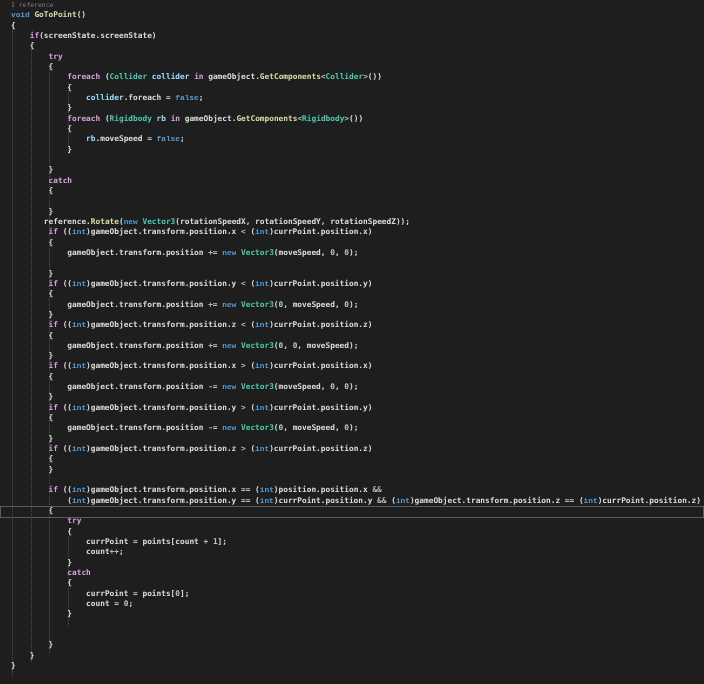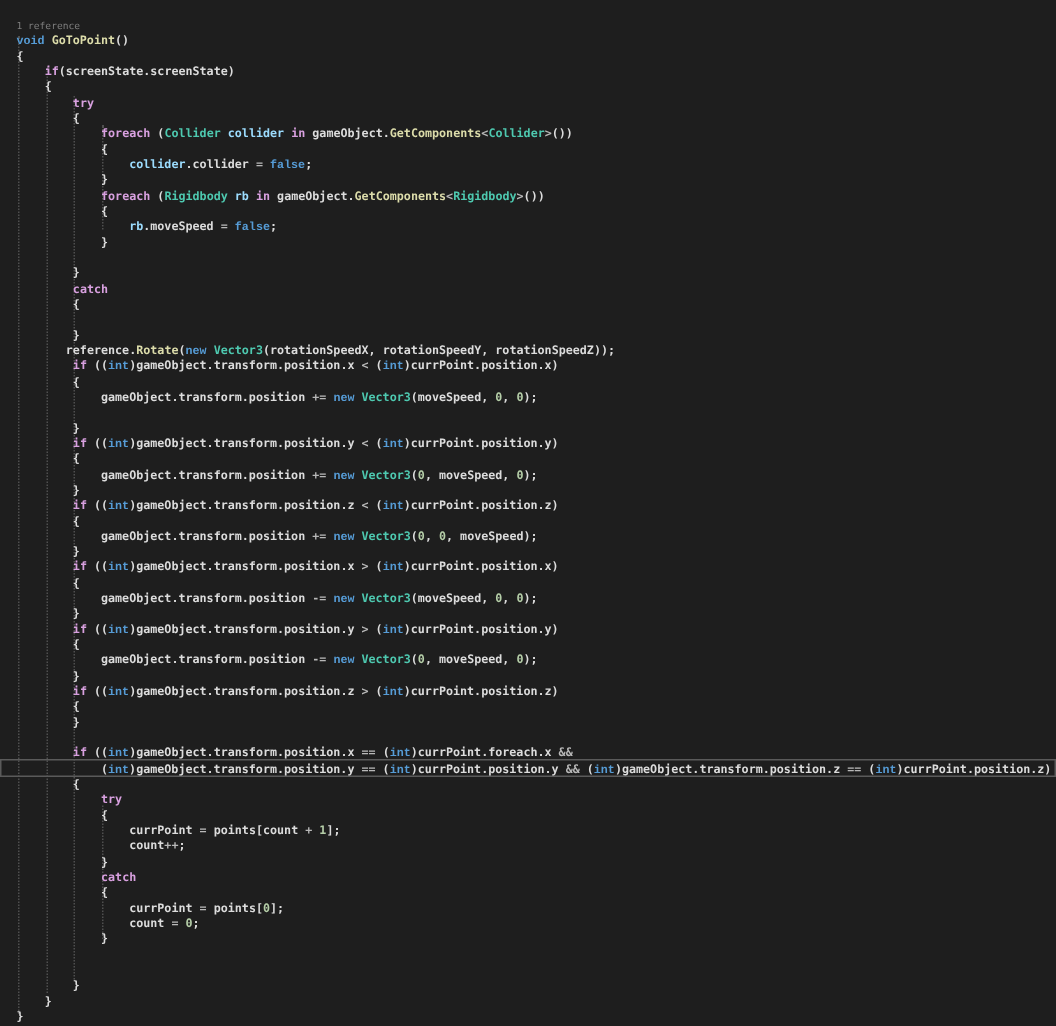--- a/index.html
+++ b/index.html
@@ -12,21 +12,21 @@
     font-weight:bold;
     font-size:7.8px;
   }
   #guides div{position:absolute;width:0;border-left:1px dotted var(--guide,#4f4f4f);}
   #current-line{
     position:absolute;left:0;width:704px;height:12px;
     border:1px solid var(--clborder,#5a5a5a);
     box-sizing:border-box;
     background:transparent;
   }
-  #code{position:absolute;top:12px;left:0;right:0;padding-left:11px;}
+  #code{position:absolute;top:0;left:0;right:0;padding-left:11px;}
   .row{height:10.33px;line-height:10.33px;white-space:pre;}
   .row.codelens{font-size:6.4px;font-weight:normal;color:var(--cl,#7f7f7f);}
   .tk-d{color:var(--d,#dcdcdc);}
   .tk-k{color:var(--k,#569cd6);font-family:Liberation Mono, monospace;}
   .tk-c{color:var(--c,#d8a0df);}
   .tk-t{color:var(--t,#4ec9b0);}
   .tk-m{color:var(--m,#dcdcaa);}
   .tk-l{color:var(--l,#9cdcfe);}
   .tk-n{color:var(--n,#b5cea8);}
   .tk-o{color:var(--o,#b8b8b8);}
@@ -46,21 +46,21 @@
   <div id="code">
       <div class="row codelens"><span class="tk-cl">1 reference</span></div>
       <div class="row"><span class="tk-k">void</span><span class="tk-d"> </span><span class="tk-m">GoToPoint</span><span class="tk-d">()</span></div>
       <div class="row"><span class="tk-d">{</span></div>
       <div class="row"><span class="tk-d">    </span><span class="tk-c">if</span><span class="tk-d">(screenState.screenState)</span></div>
       <div class="row"><span class="tk-d">    {</span></div>
       <div class="row"><span class="tk-d">        </span><span class="tk-c">try</span></div>
       <div class="row"><span class="tk-d">        {</span></div>
       <div class="row"><span class="tk-d">            </span><span class="tk-c">foreach</span><span class="tk-d"> (</span><span class="tk-t">Collider</span><span class="tk-d"> </span><span class="tk-l">collider</span><span class="tk-d"> </span><span class="tk-c">in</span><span class="tk-d"> gameObject.</span><span class="tk-m">GetComponents</span><span class="tk-o">&lt;</span><span class="tk-t">Collider</span><span class="tk-o">&gt;</span><span class="tk-d">())</span></div>
       <div class="row"><span class="tk-d">            {</span></div>
-      <div class="row"><span class="tk-d">                </span><span class="tk-l">collider</span><span class="tk-d">.collider </span><span class="tk-o">=</span><span class="tk-d"> </span><span class="tk-k">false</span><span class="tk-d">;</span></div>
+      <div class="row"><span class="tk-d">                </span><span class="tk-l">collider</span><span class="tk-d">.foreach </span><span class="tk-o">=</span><span class="tk-d"> </span><span class="tk-k">false</span><span class="tk-d">;</span></div>
       <div class="row"><span class="tk-d">            }</span></div>
       <div class="row"><span class="tk-d">            </span><span class="tk-c">foreach</span><span class="tk-d"> (</span><span class="tk-t">Rigidbody</span><span class="tk-d"> </span><span class="tk-l">rb</span><span class="tk-d"> </span><span class="tk-c">in</span><span class="tk-d"> gameObject.</span><span class="tk-m">GetComponents</span><span class="tk-o">&lt;</span><span class="tk-t">Rigidbody</span><span class="tk-o">&gt;</span><span class="tk-d">())</span></div>
       <div class="row"><span class="tk-d">            {</span></div>
       <div class="row"><span class="tk-d">                </span><span class="tk-l">rb</span><span class="tk-d">.moveSpeed </span><span class="tk-o">=</span><span class="tk-d"> </span><span class="tk-k">false</span><span class="tk-d">;</span></div>
       <div class="row"><span class="tk-d">            }</span></div>
       <div class="row"></div>
       <div class="row"><span class="tk-d">        }</span></div>
       <div class="row"><span class="tk-d">        </span><span class="tk-c">catch</span></div>
       <div class="row"><span class="tk-d">        {</span></div>
       <div class="row"></div>
@@ -84,21 +84,21 @@
       <div class="row"><span class="tk-d">            gameObject.transform.position </span><span class="tk-o">-=</span><span class="tk-d"> </span><span class="tk-k">new</span><span class="tk-d"> </span><span class="tk-t">Vector3</span><span class="tk-d">(moveSpeed, </span><span class="tk-n">0</span><span class="tk-d">, </span><span class="tk-n">0</span><span class="tk-d">);</span></div>
       <div class="row"><span class="tk-d">        }</span></div>
       <div class="row"><span class="tk-d">        </span><span class="tk-c">if</span><span class="tk-d"> ((</span><span class="tk-k">int</span><span class="tk-d">)gameObject.transform.position.y </span><span class="tk-o">&gt;</span><span class="tk-d"> (</span><span class="tk-k">int</span><span class="tk-d">)currPoint.position.y)</span></div>
       <div class="row"><span class="tk-d">        {</span></div>
       <div class="row"><span class="tk-d">            gameObject.transform.position </span><span class="tk-o">-=</span><span class="tk-d"> </span><span class="tk-k">new</span><span class="tk-d"> </span><span class="tk-t">Vector3</span><span class="tk-d">(</span><span class="tk-n">0</span><span class="tk-d">, moveSpeed, </span><span class="tk-n">0</span><span class="tk-d">);</span></div>
       <div class="row"><span class="tk-d">        }</span></div>
       <div class="row"><span class="tk-d">        </span><span class="tk-c">if</span><span class="tk-d"> ((</span><span class="tk-k">int</span><span class="tk-d">)gameObject.transform.position.z </span><span class="tk-o">&gt;</span><span class="tk-d"> (</span><span class="tk-k">int</span><span class="tk-d">)currPoint.position.z)</span></div>
       <div class="row"><span class="tk-d">        {</span></div>
       <div class="row"><span class="tk-d">        }</span></div>
       <div class="row"></div>
-      <div class="row"><span class="tk-d">        </span><span class="tk-c">if</span><span class="tk-d"> ((</span><span class="tk-k">int</span><span class="tk-d">)gameObject.transform.position.x </span><span class="tk-o">==</span><span class="tk-d"> (</span><span class="tk-k">int</span><span class="tk-d">)currPoint.foreach.x </span><span class="tk-o">&amp;&amp;</span></div>
+      <div class="row"><span class="tk-d">        </span><span class="tk-c">if</span><span class="tk-d"> ((</span><span class="tk-k">int</span><span class="tk-d">)gameObject.transform.position.x </span><span class="tk-o">==</span><span class="tk-d"> (</span><span class="tk-k">int</span><span class="tk-d">)position.position.x </span><span class="tk-o">&amp;&amp;</span></div>
       <div class="row"><span class="tk-d">            (</span><span class="tk-k">int</span><span class="tk-d">)gameObject.transform.position.y </span><span class="tk-o">==</span><span class="tk-d"> (</span><span class="tk-k">int</span><span class="tk-d">)currPoint.position.y </span><span class="tk-o">&amp;&amp;</span><span class="tk-d"> (</span><span class="tk-k">int</span><span class="tk-d">)gameObject.transform.position.z </span><span class="tk-o">==</span><span class="tk-d"> (</span><span class="tk-k">int</span><span class="tk-d">)currPoint.position.z)</span></div>
       <div class="row"><span class="tk-d">        {</span></div>
       <div class="row"><span class="tk-d">            </span><span class="tk-c">try</span></div>
       <div class="row"><span class="tk-d">            {</span></div>
       <div class="row"><span class="tk-d">                currPoint </span><span class="tk-o">=</span><span class="tk-d"> points[count </span><span class="tk-o">+</span><span class="tk-d"> </span><span class="tk-n">1</span><span class="tk-d">];</span></div>
       <div class="row"><span class="tk-d">                count</span><span class="tk-o">++</span><span class="tk-d">;</span></div>
       <div class="row"><span class="tk-d">            }</span></div>
       <div class="row"><span class="tk-d">            </span><span class="tk-c">catch</span></div>
       <div class="row"><span class="tk-d">            {</span></div>
       <div class="row"><span class="tk-d">                currPoint </span><span class="tk-o">=</span><span class="tk-d"> points[</span><span class="tk-n">0</span><span class="tk-d">];</span></div>

